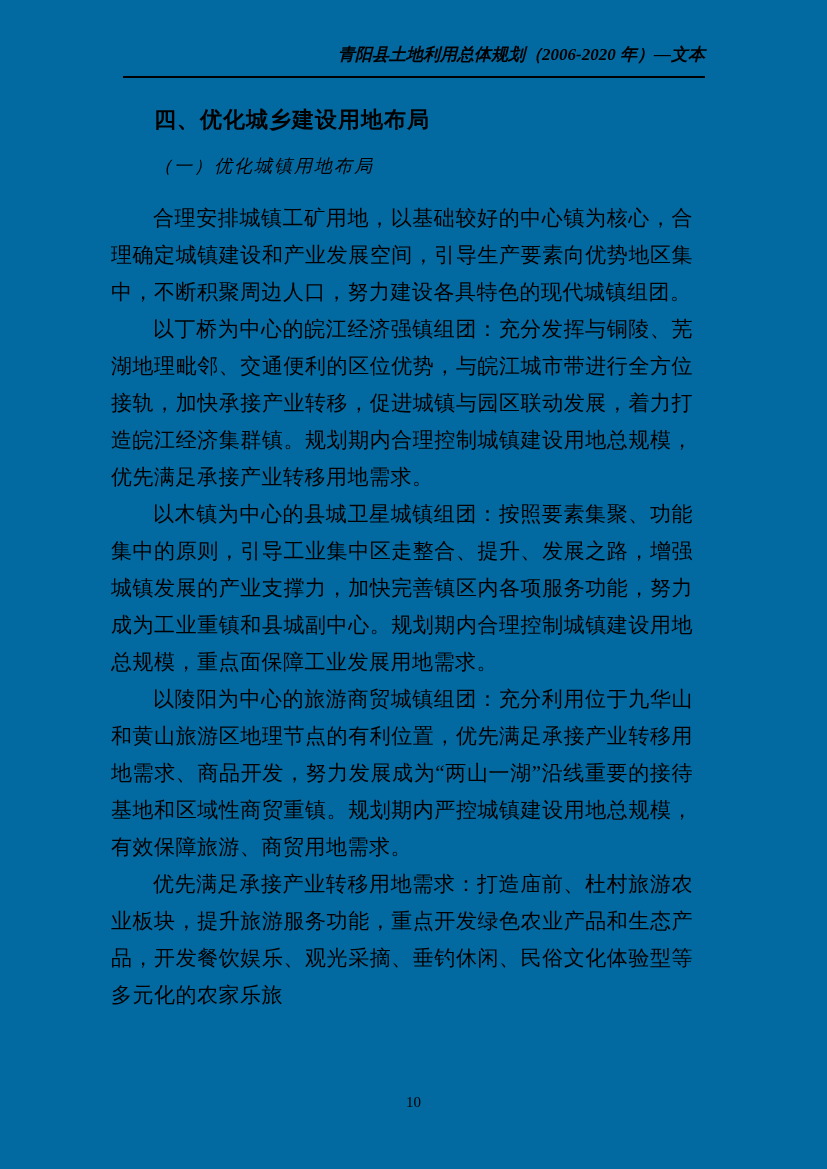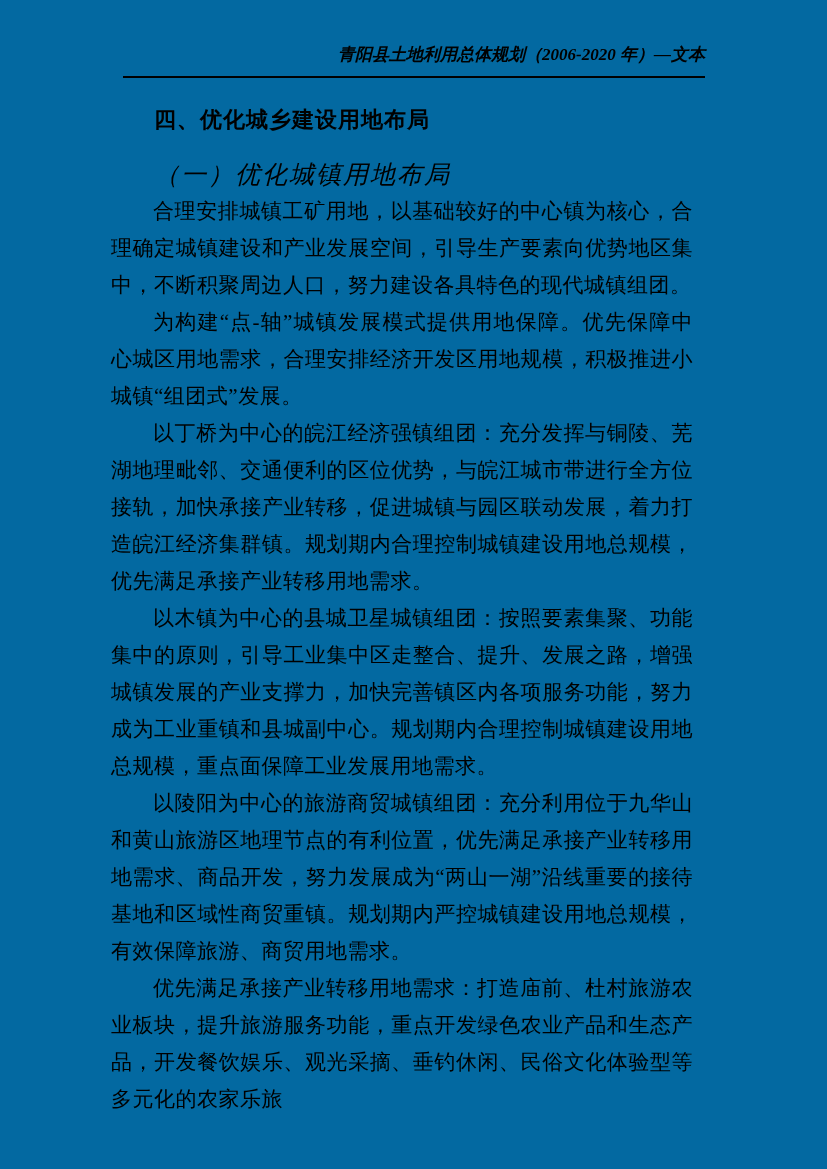--- a/index.html
+++ b/index.html
@@ -47,31 +47,31 @@
   .section-heading {
     margin: 26px 0 0 0;
     font-family: "Liberation Sans", "DejaVu Sans", sans-serif;
     font-weight: 700;
     font-size: 22px;
     line-height: 31px;
     text-indent: 43px;
     letter-spacing: 1px;
   }
   .subsection-heading {
-    margin: 25px 0 0 0;
+    margin: 16px 0 0 0;
     font-family: "Liberation Serif", "DejaVu Serif", serif;
     font-style: italic;
     font-weight: 400;
-    font-size: 25px;
+    font-size: 18px;
     line-height: 30px;
     text-indent: 43px;
     letter-spacing: 2px;
   }
   .paragraphs {
-    margin-top: 3px;
+    margin-top: 19px;
   }
   .paragraphs p {
     margin: 0;
     font-size: 21px;
     line-height: 37px;
     text-align: justify;
     text-indent: 2em;
     letter-spacing: 0.5px;
     font-family: "Liberation Serif", "DejaVu Serif", serif;
   }
@@ -95,22 +95,22 @@
 
   <div class="header-rule"></div>
 
   <div class="content">
     <h1 class="section-heading">四、优化城乡建设用地布局</h1>
 
     <h2 class="subsection-heading">（一）优化城镇用地布局</h2>
 
     <div class="paragraphs">
         <p>合理安排城镇工矿用地，以基础较好的中心镇为核心，合理确定城镇建设和产业发展空间，引导生产要素向优势地区集中，不断积聚周边人口，努力建设各具特色的现代城镇组团。</p>
-        <p>为构建“点-轴”城镇发展模式提供用地保障。优先保障中心城区用地需求，合理安排经济开发区用地规模，积极推进小城镇“组团式”发展。</p>
         <p>以丁桥为中心的皖江经济强镇组团：充分发挥与铜陵、芜湖地理毗邻、交通便利的区位优势，与皖江城市带进行全方位接轨，加快承接产业转移，促进城镇与园区联动发展，着力打造皖江经济集群镇。规划期内合理控制城镇建设用地总规模，优先满足承接产业转移用地需求。</p>
         <p>以木镇为中心的县城卫星城镇组团：按照要素集聚、功能集中的原则，引导工业集中区走整合、提升、发展之路，增强城镇发展的产业支撑力，加快完善镇区内各项服务功能，努力成为工业重镇和县城副中心。规划期内合理控制城镇建设用地总规模，重点面保障工业发展用地需求。</p>
         <p>以陵阳为中心的旅游商贸城镇组团：充分利用位于九华山和黄山旅游区地理节点的有利位置，优先满足承接产业转移用地需求、商品开发，努力发展成为“两山一湖”沿线重要的接待基地和区域性商贸重镇。规划期内严控城镇建设用地总规模，有效保障旅游、商贸用地需求。</p>
         <p>优先满足承接产业转移用地需求：打造庙前、杜村旅游农业板块，提升旅游服务功能，重点开发绿色农业产品和生态产品，开发餐饮娱乐、观光采摘、垂钓休闲、民俗文化体验型等多元化的农家乐旅</p>
       </div>
   </div>
 
+  <div class="page-footer">10</div>
 
 </div>
 
 </body></html>

